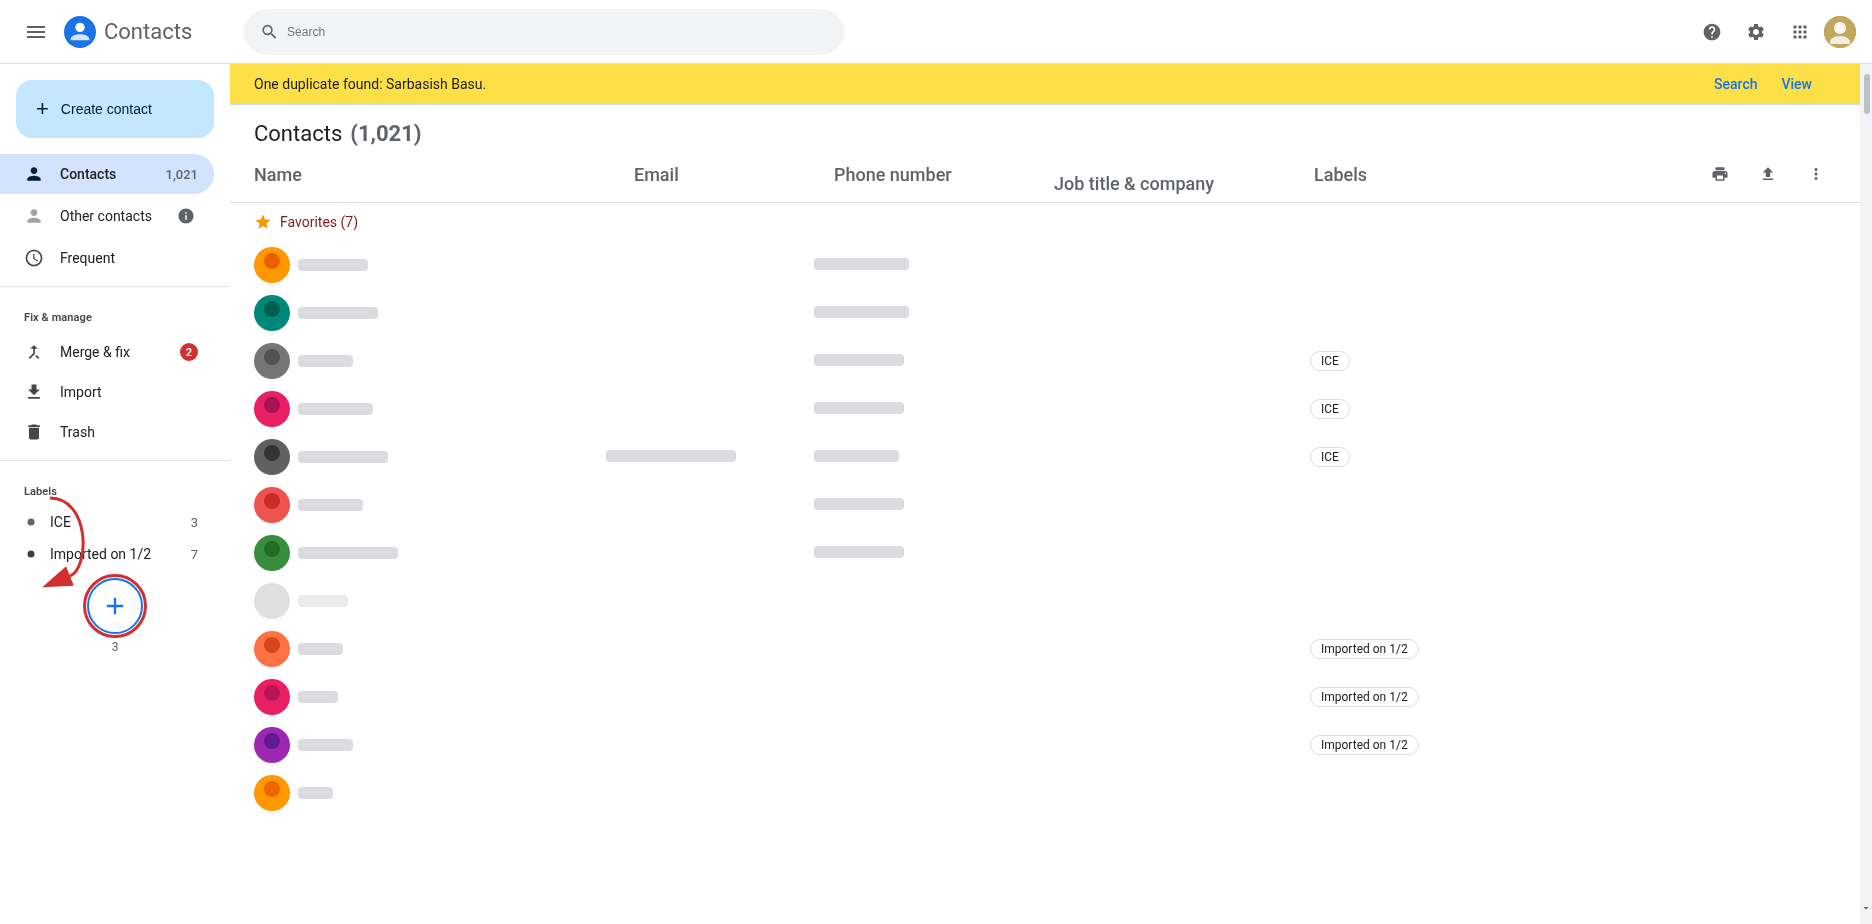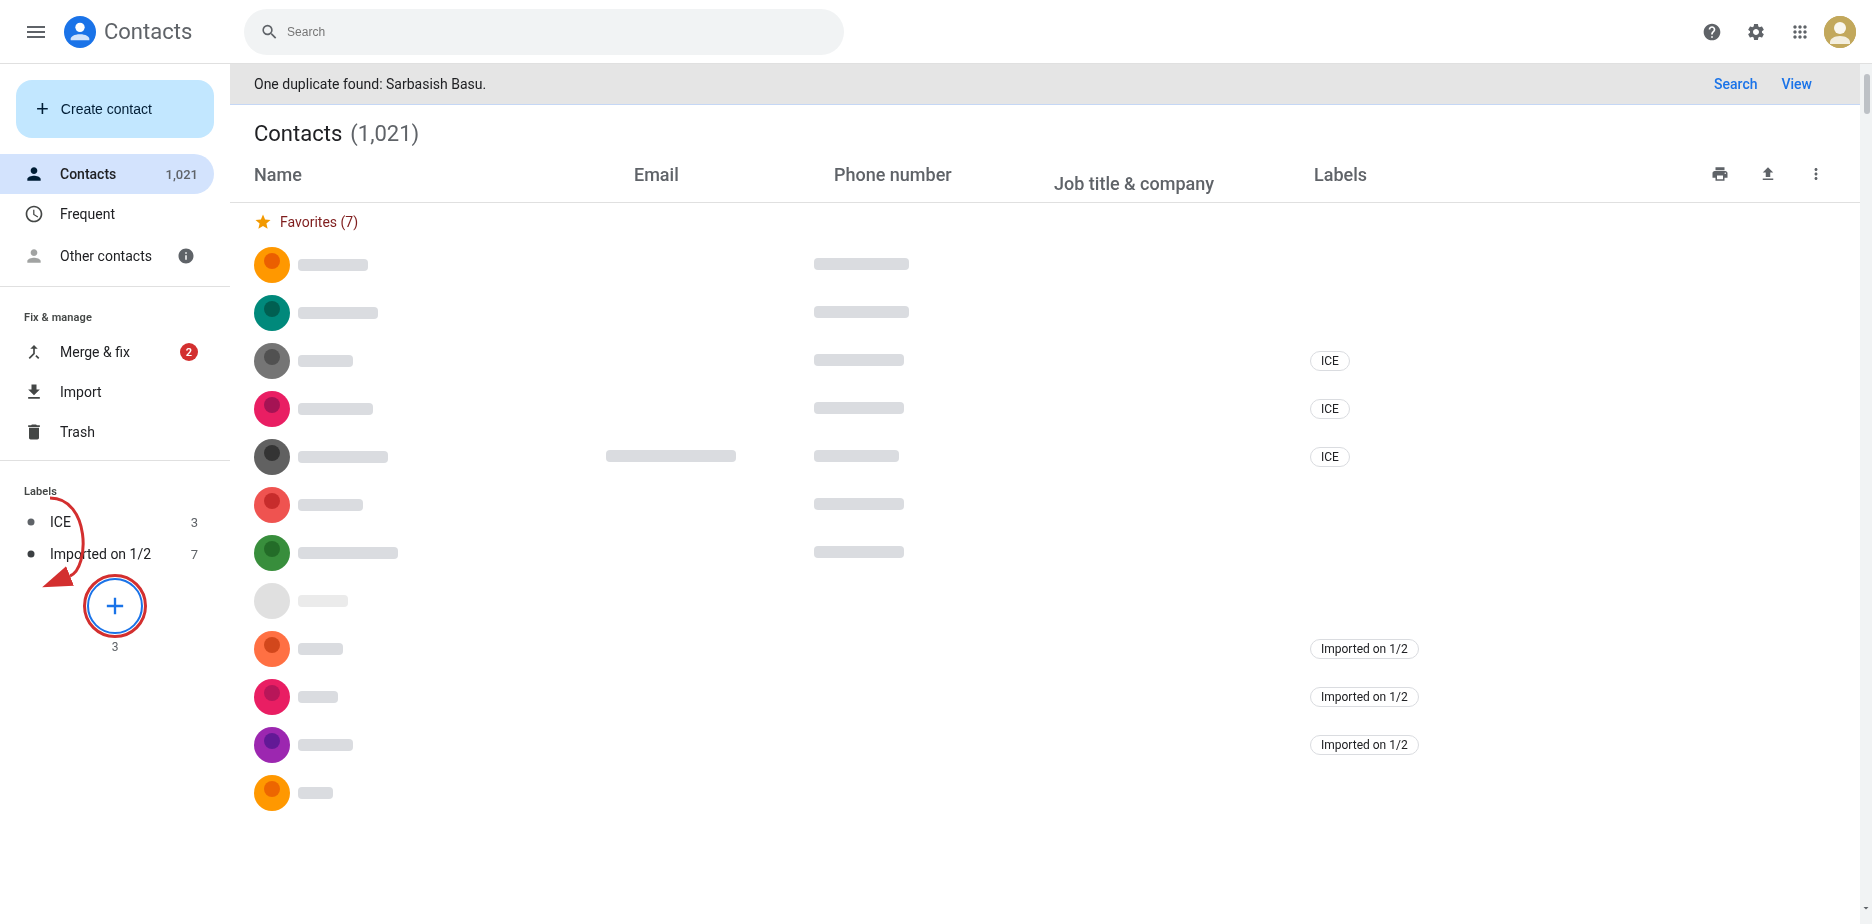--- a/index.html
+++ b/index.html
@@ -30,26 +30,26 @@
     .divider { height: 1px; background: #e0e0e0; margin: 8px 0; }
 
     
     .label-item { display: flex; align-items: center; gap: 12px; padding: 8px 16px 8px 24px; cursor: pointer; border-radius: 0 24px 24px 0; margin-right: 16px; }
     .label-name { flex: 1; font-size: 14px; }
     .label-count { color: #5f6368; font-size: 13px; }
     .add-label-btn { width: 56px; height: 56px; border-radius: 50%; border: 2px solid #1a73e8; background: white; display: flex; align-items: center; justify-content: center; cursor: pointer; color: #1a73e8; font-size: 28px; }
 
     
     .content { flex: 1; overflow-y: auto; background: #fff; }
-    .notification-bar { background: #e5e5e5; padding: 12px 24px; display: flex; align-items: center; gap: 16px; font-size: 14px; color: #202124; border-bottom: 1px solid #c5d7f5; }
+    .notification-bar { background: #fde047; padding: 12px 24px; display: flex; align-items: center; gap: 16px; font-size: 14px; color: #202124; border-bottom: 1px solid #c5d7f5; }
     .notif-text { flex: 1; }
     .notif-link { color: #1a73e8; font-weight: 500; cursor: pointer; text-decoration: none; }
     .content-header { padding: 16px 24px 8px 24px; display: flex; align-items: center; gap: 8px; }
     .content-title { font-size: 22px; color: #202124; font-weight: 400; }
-    .content-count { font-size: 22px; color: #5f6368; font-weight: 400; }
+    .content-count { font-size: 22px; color: #5f6368; font-weight: 700; }
     .table-header-row { display: flex; align-items: center; padding: 0 24px 8px 24px; border-bottom: 1px solid #e0e0e0; }
     .th { color: #5f6368; font-size: 18px; font-weight: 500; }
     .th-name { width: 380px; }
     .th-email { width: 200px; }
     .th-phone { width: 220px; }
     .th-job { width: 260px; margin-top: 19px; }
     .th-labels { width: 240px; }
     .th-actions { margin-left: auto; display: flex; gap: 8px; }
     .favorites-row { display: flex; align-items: center; padding: 10px 24px; gap: 8px; font-size: 14px; color: #7f1d1d; }
     .contact-row { display: flex; align-items: center; padding: 6px 24px; gap: 8px; border-radius: 8px; cursor: pointer; }
@@ -122,35 +122,35 @@
     <div class="nav-item active">
       <svg width="20" height="20" viewBox="0 0 24 24" fill="#001d35">
         <path d="M12 12c2.21 0 4-1.79 4-4s-1.79-4-4-4-4 1.79-4 4 1.79 4 4 4zm0 2c-2.67 0-8 1.34-8 4v2h16v-2c0-2.66-5.33-4-8-4z"></path>
       </svg>
       <span>Contacts</span>
       <span class="badge">1,021</span>
     </div>
 
     <div class="nav-item">
       <svg width="20" height="20" viewBox="0 0 24 24" fill="#444746">
-        <path d="M11.99 2C6.47 2 2 6.48 2 12s4.47 10 9.99 10C17.52 22 22 17.52 22 12S17.52 2 11.99 2zM12 20c-4.42 0-8-3.58-8-8s3.58-8 8-8 8 3.58 8 8-3.58 8-8 8zm.5-13H11v6l5.25 3.15.75-1.23-4.5-2.67z"></path>
-      </svg>
-      <span>Frequent</span>
-    </div>
-
-    <div class="nav-item">
-      <svg width="20" height="20" viewBox="0 0 24 24" fill="#444746">
         <path d="M12 12c2.21 0 4-1.79 4-4s-1.79-4-4-4-4 1.79-4 4 1.79 4 4 4zm0 2c-2.67 0-8 1.34-8 4v2h16v-2c0-2.66-5.33-4-8-4z" opacity="0.5"></path>
       </svg>
       <span>Other contacts</span>
       <div class="icon-btn" style="width:24px;height:24px;margin-left:auto;">
         <svg width="18" height="18" viewBox="0 0 24 24" fill="#5f6368">
           <path d="M12 2C6.48 2 2 6.48 2 12s4.48 10 10 10 10-4.48 10-10S17.52 2 12 2zm1 15h-2v-6h2v6zm0-8h-2V7h2v2z"></path>
         </svg>
       </div>
+    </div>
+
+    <div class="nav-item">
+      <svg width="20" height="20" viewBox="0 0 24 24" fill="#444746">
+        <path d="M11.99 2C6.47 2 2 6.48 2 12s4.47 10 9.99 10C17.52 22 22 17.52 22 12S17.52 2 11.99 2zM12 20c-4.42 0-8-3.58-8-8s3.58-8 8-8 8 3.58 8 8-3.58 8-8 8zm.5-13H11v6l5.25 3.15.75-1.23-4.5-2.67z"></path>
+      </svg>
+      <span>Frequent</span>
     </div>
 
     <div class="divider"></div>
 
     <div class="section-label">Fix &amp; manage</div>
 
     <div class="nav-item" style="position:relative;">
       <svg width="20" height="20" viewBox="0 0 24 24" fill="#444746">
         <path d="M17 20.41L18.41 19 15 15.59 13.59 17 17 20.41zM7.5 8H11v5.59L5.59 19 7 20.41l6-6V8h3.5L12 3.5 7.5 8z"></path>
       </svg>

